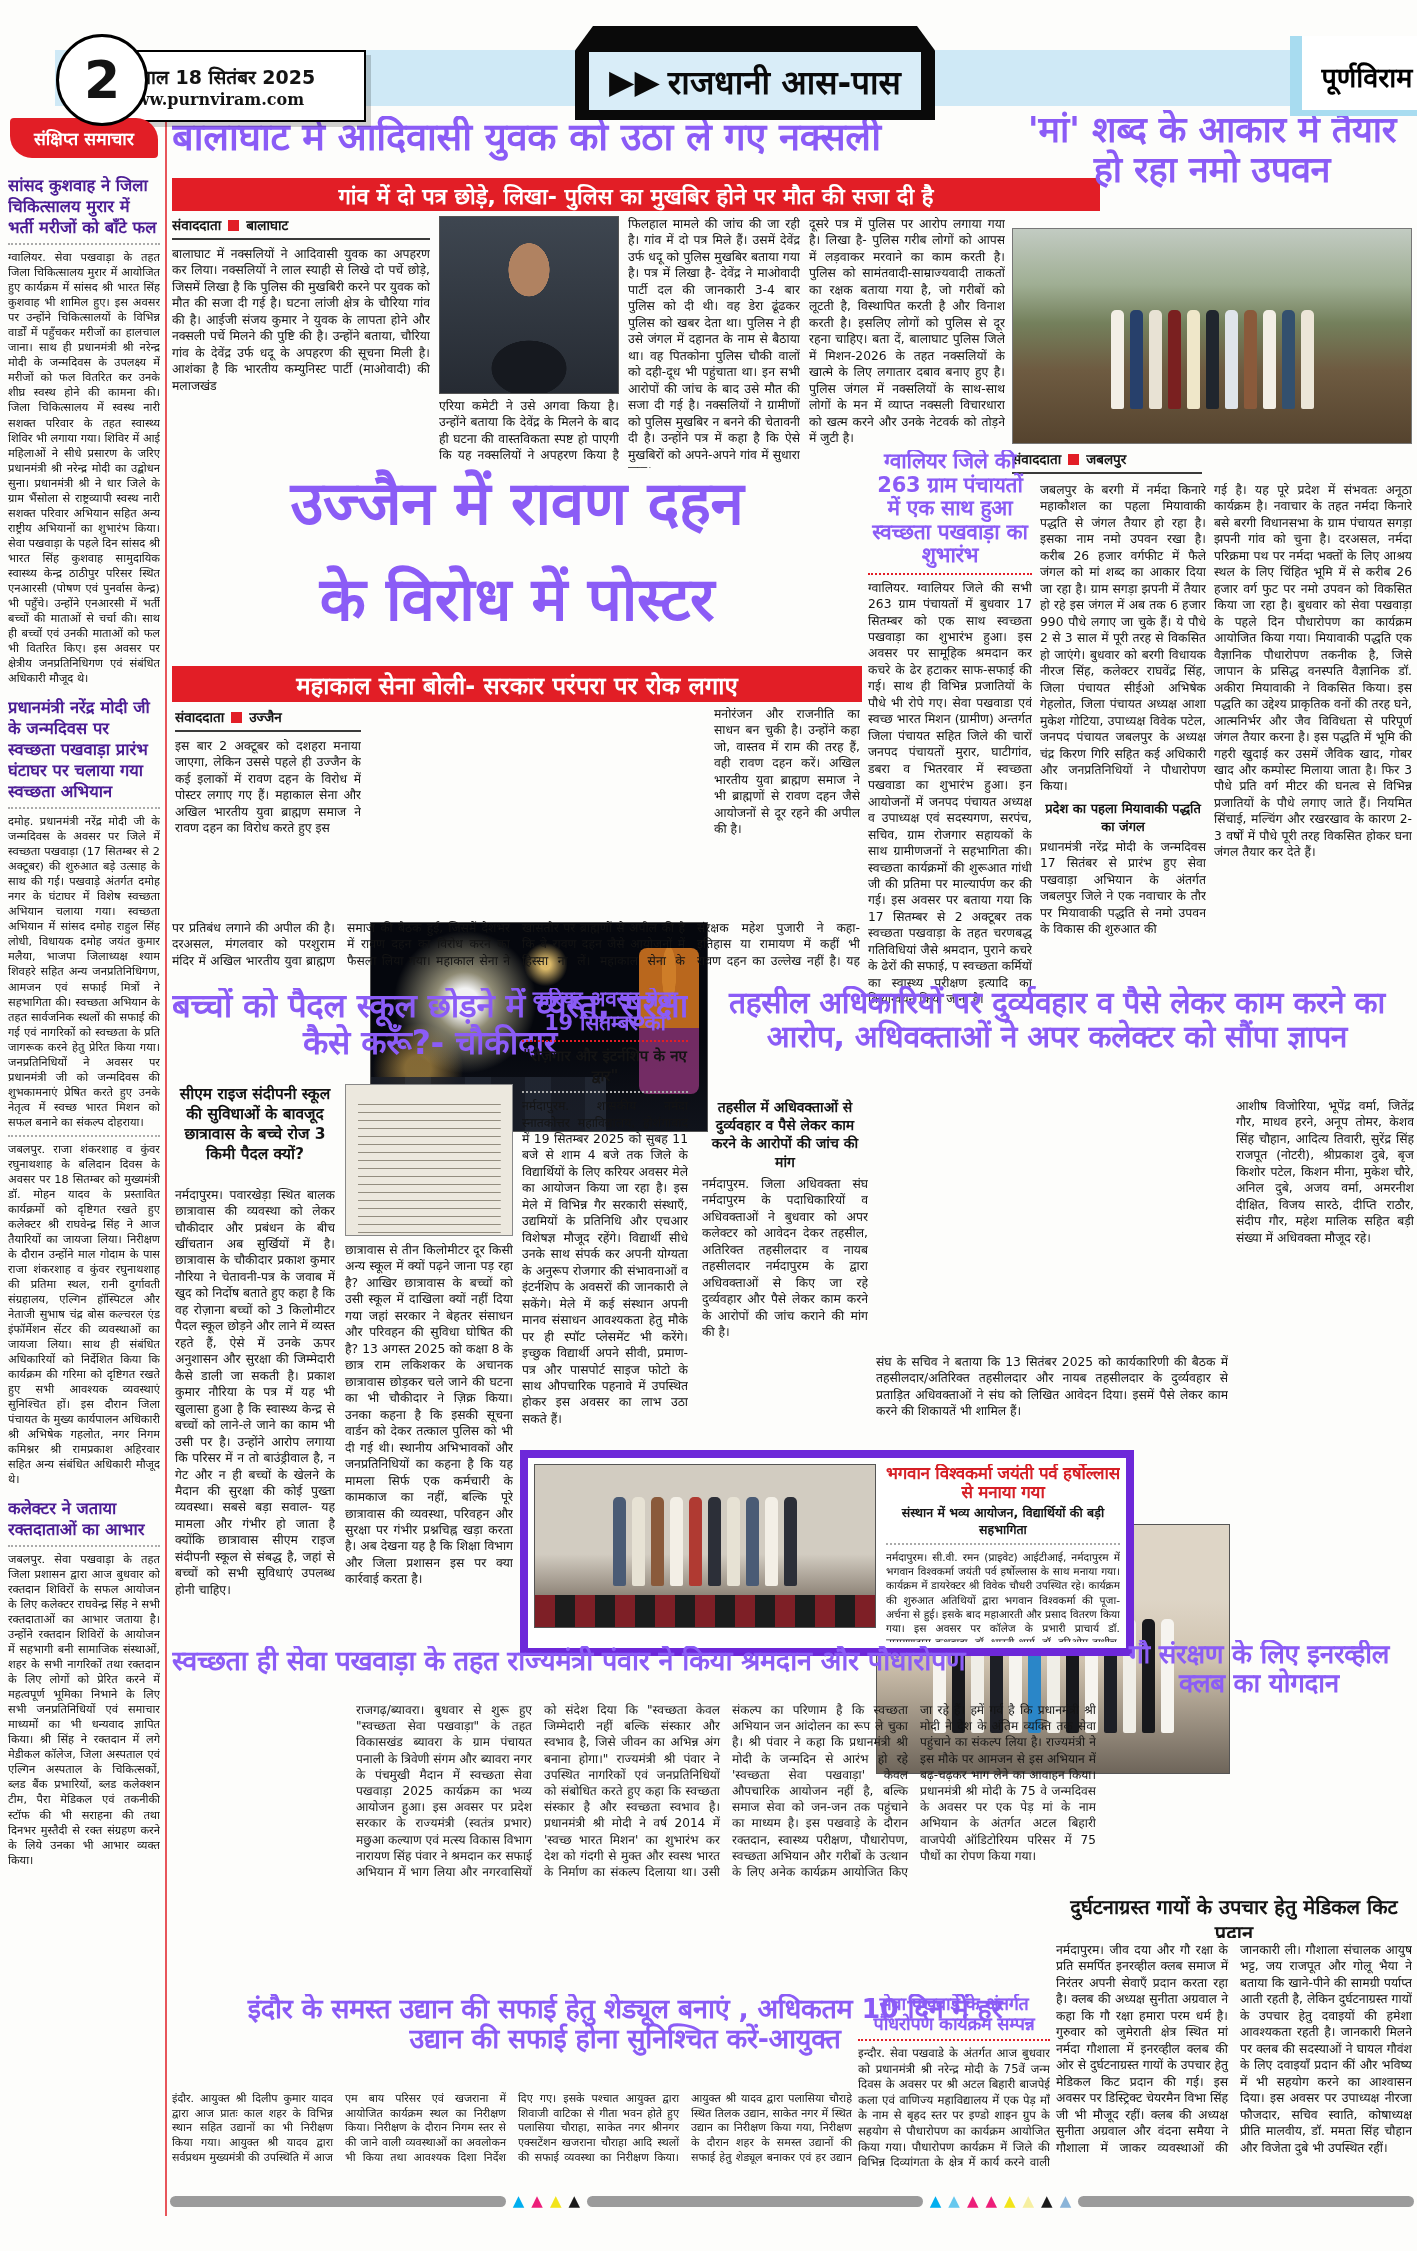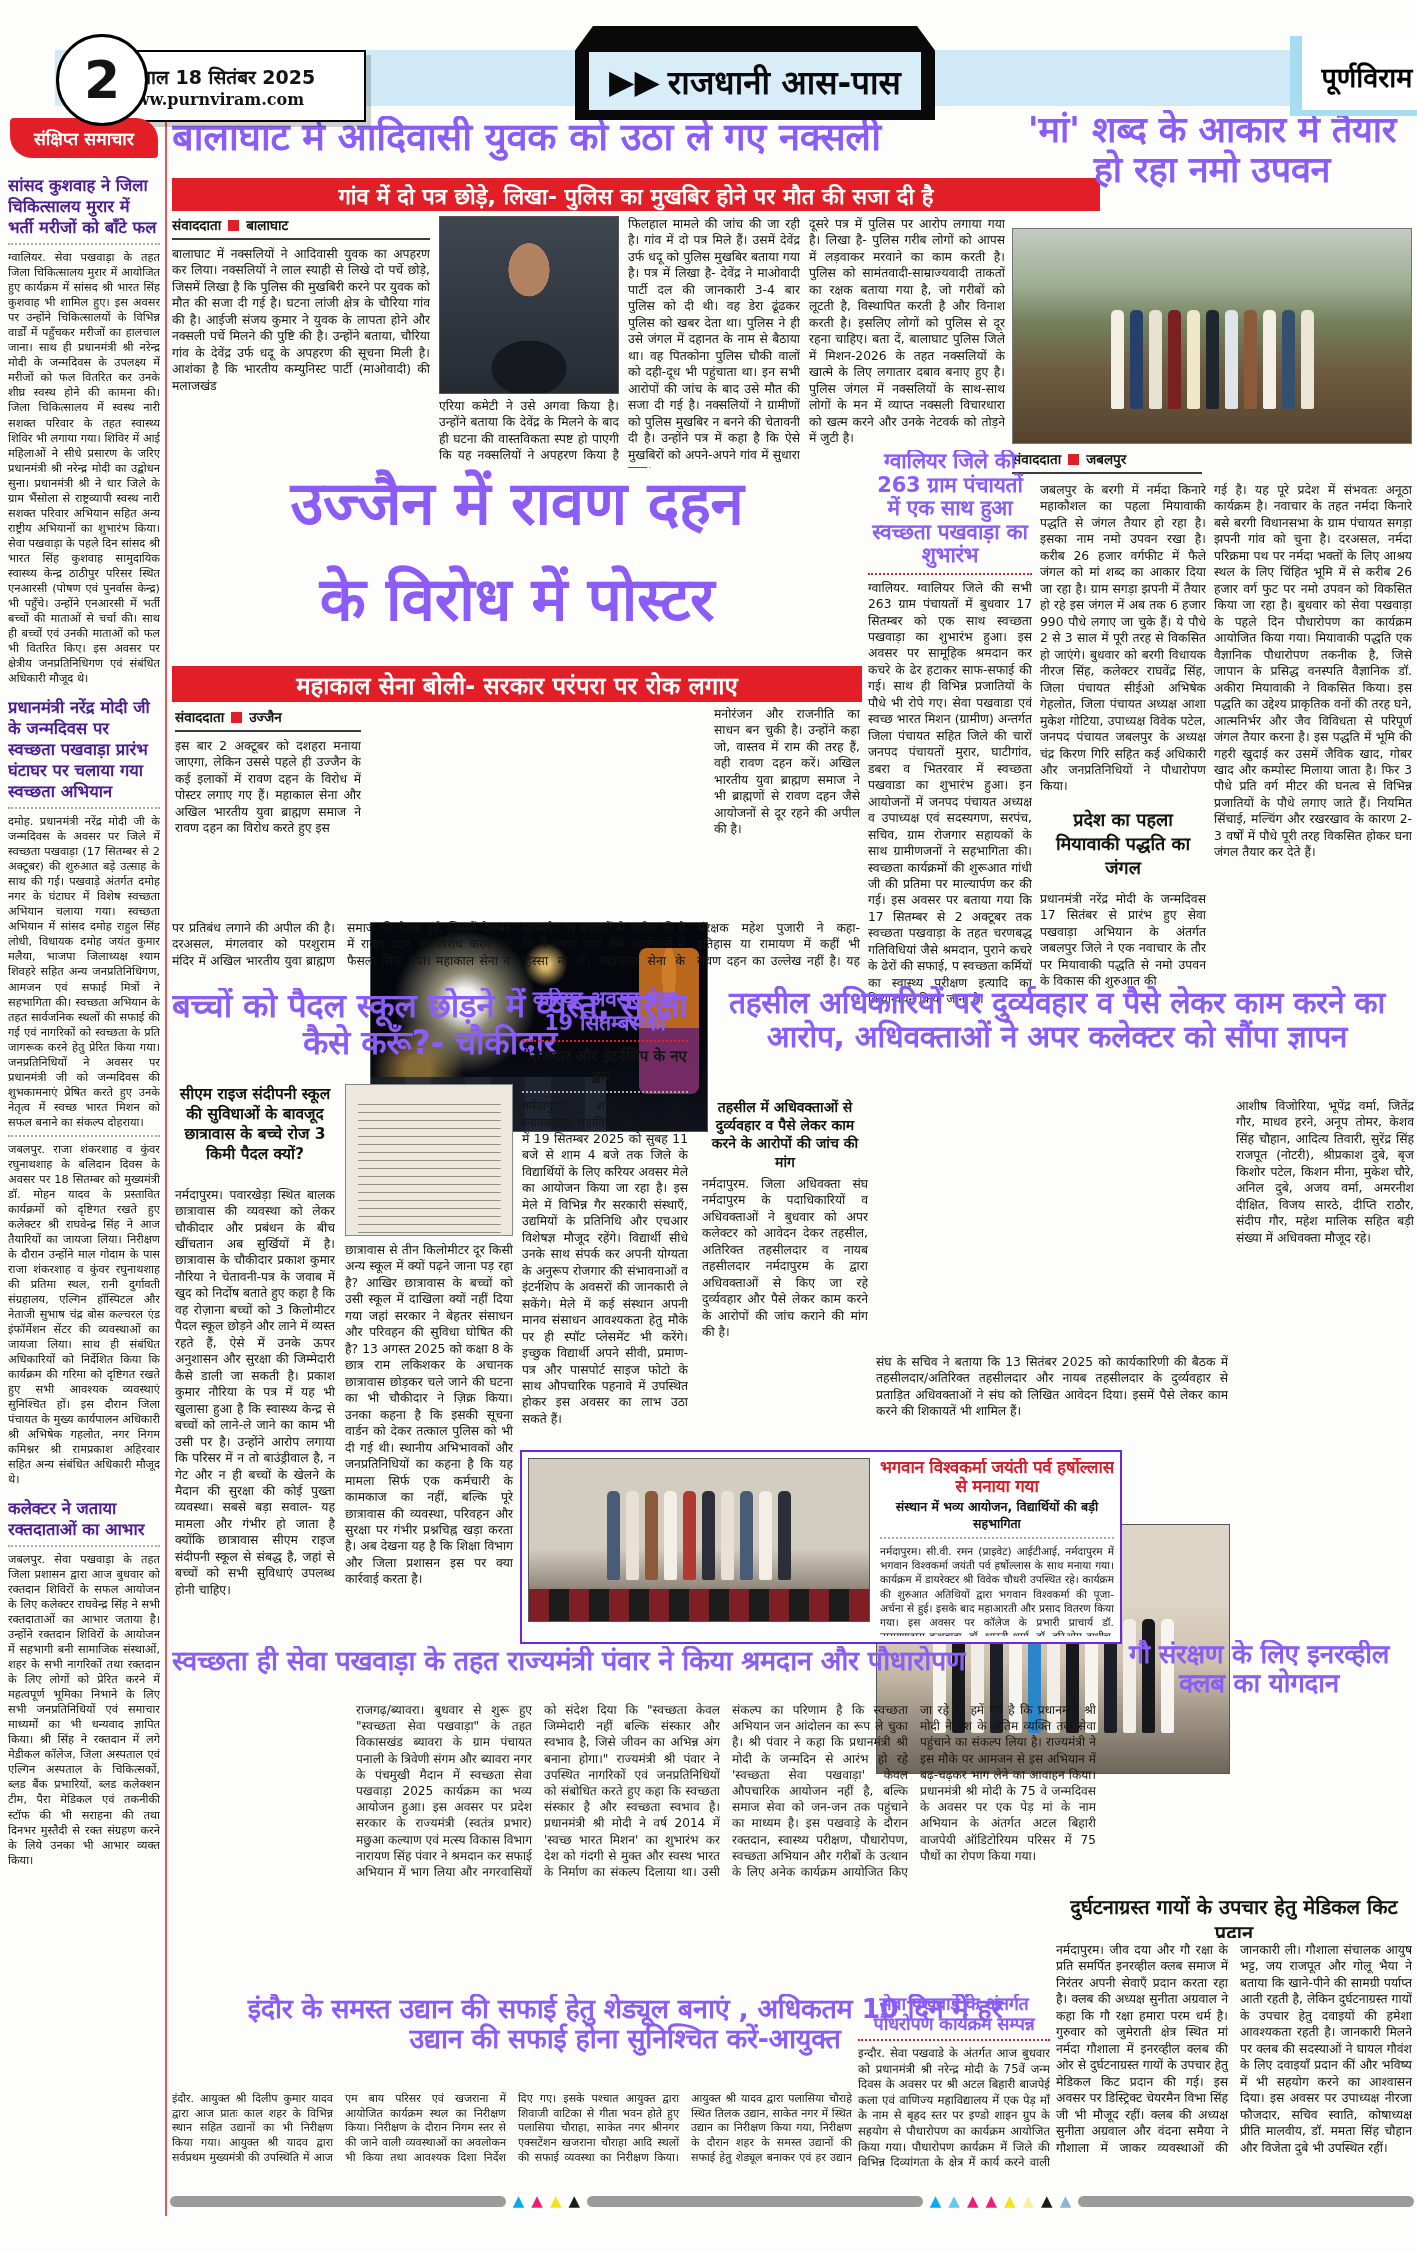--- a/index.html
+++ b/index.html
@@ -66,21 +66,21 @@
   .stripes{position:absolute;left:0;right:0;bottom:0;height:20%;
      background:repeating-linear-gradient(90deg,#7e1f26 0 20px,#1c1c1c 20px 40px)}
   .crowd{position:absolute;left:6%;right:6%;top:38%;height:46%;display:flex;gap:6px;align-items:flex-end;justify-content:center}
   .crowd i{display:block;width:13px;border-radius:5px 5px 2px 2px;height:100%}
   
   .footer{left:170px;top:2192px;width:1244px;height:18px;display:flex;align-items:center;gap:7px}
   .gbar{height:11px;background:#9b9b9b;border-radius:7px;flex:1}
   .tri{font-size:15px;line-height:1}
   .cols2{column-count:2;column-gap:12px}
   .cols4{column-count:4;column-gap:12px}
-  .boxed{border:2px solid #6d28d9}
+  .boxed{border:8px solid #6d28d9}
 </style>
 </head>
 <body>
 
 <div class="abs hdrstrip"></div>
 <div class="abs pgnum">2</div>
 <div class="abs datebox">
   <div class="d1">भोपाल 18 सितंबर 2025</div>
   <div class="d2">www.purnviram.com</div>
 </div>
@@ -157,21 +157,21 @@
   <span>जबलपुर</span>
 </div>
 
 <div class="abs clip" style="left:868px;top:450px;width:164px;height:712px">
   <div class="hl ctr" style="font-size:21px">ग्वालियर जिले की 263 ग्राम पंचायतों में एक साथ हुआ स्वच्छता पखवाड़ा का शुभारंभ</div>
   <hr class="dotrule reddots">
   <div class="news" style="height:560px">ग्वालियर. ग्वालियर जिले की सभी 263 ग्राम पंचायतों में बुधवार 17 सितम्बर को एक साथ स्वच्छता पखवाड़ा का शुभारंभ हुआ। इस अवसर पर सामूहिक श्रमदान कर कचरे के ढेर हटाकर साफ-सफाई की गई। साथ ही विभिन्न प्रजातियों के पौधे भी रोपे गए। सेवा पखवाडा एवं स्वच्छ भारत मिशन (ग्रामीण) अन्तर्गत जिला पंचायत सहित जिले की चारों जनपद पंचायतों मुरार, घाटीगांव, डबरा व भितरवार में स्वच्छता पखवाडा का शुभारंभ हुआ। इन आयोजनों में जनपद पंचायत अध्यक्ष व उपाध्यक्ष एवं सदस्यगण, सरपंच, सचिव, ग्राम रोजगार सहायकों के साथ ग्रामीणजनों ने सहभागिता की। स्वच्छता कार्यक्रमों की शुरूआत गांधी जी की प्रतिमा पर माल्यार्पण कर की गई। इस अवसर पर बताया गया कि 17 सितम्बर से 2 अक्टूबर तक स्वच्छता पखवाड़ा के तहत चरणबद्ध गतिविधियां जैसे श्रमदान, पुराने कचरे के ढेरों की सफाई, प स्वच्छता कर्मियों का स्वास्थ्य परीक्षण इत्यादि का क्रियान्वयन किया जाना है।</div>
 </div>
 <div class="abs clip" style="left:1040px;top:482px;width:166px;height:680px">
   <div class="news">जबलपुर के बरगी में नर्मदा किनारे महाकौशल का पहला मियावाकी पद्धति से जंगल तैयार हो रहा है। इसका नाम नमो उपवन रखा है। करीब 26 हजार वर्गफीट में फैले जंगल को मां शब्द का आकार दिया जा रहा है। ग्राम सगड़ा झपनी में तैयार हो रहे इस जंगल में अब तक 6 हजार 990 पौधे लगाए जा चुके हैं। ये पौधे 2 से 3 साल में पूरी तरह से विकसित हो जाएंगे। बुधवार को बरगी विधायक नीरज सिंह, कलेक्टर राघवेंद्र सिंह, जिला पंचायत सीईओ अभिषेक गेहलोत, जिला पंचायत अध्यक्ष आशा मुकेश गोटिया, उपाध्यक्ष विवेक पटेल, जनपद पंचायत जबलपुर के अध्यक्ष चंद्र किरण गिरि सहित कई अधिकारी और जनप्रतिनिधियों ने पौधारोपण किया।</div>
-  <div class="b ctr" style="font-size:18px;margin:12px 0">प्रदेश का पहला मियावाकी पद्धति का जंगल</div>
+  <div class="b ctr" style="font-size:13px;margin:4px 0">प्रदेश का पहला मियावाकी पद्धति का जंगल</div>
   <div class="news">प्रधानमंत्री नरेंद्र मोदी के जन्मदिवस 17 सितंबर से प्रारंभ हुए सेवा पखवाड़ा अभियान के अंतर्गत जबलपुर जिले ने एक नवाचार के तौर पर मियावाकी पद्धति से नमो उपवन के विकास की शुरुआत की</div>
 </div>
 <div class="abs news clip" style="left:1214px;top:482px;width:198px;height:680px">गई है। यह पूरे प्रदेश में संभवतः अनूठा कार्यक्रम है। नवाचार के तहत नर्मदा किनारे बसे बरगी विधानसभा के ग्राम पंचायत सगड़ा झपनी गांव को चुना है। दरअसल, नर्मदा परिक्रमा पथ पर नर्मदा भक्तों के लिए आश्रय स्थल के लिए चिंहित भूमि में से करीब 26 हजार वर्ग फुट पर नमो उपवन को विकसित किया जा रहा है। बुधवार को सेवा पखवाड़ा के पहले दिन पौधारोपण का कार्यक्रम आयोजित किया गया। मियावाकी पद्धति एक वैज्ञानिक पौधारोपण तकनीक है, जिसे जापान के प्रसिद्ध वनस्पति वैज्ञानिक डॉ. अकीरा मियावाकी ने विकसित किया। इस पद्धति का उद्देश्य प्राकृतिक वनों की तरह घने, आत्मनिर्भर और जैव विविधता से परिपूर्ण जंगल तैयार करना है। इस पद्धति में भूमि की गहरी खुदाई कर उसमें जैविक खाद, गोबर खाद और कम्पोस्ट मिलाया जाता है। फिर 3 पौधे प्रति वर्ग मीटर की घनत्व से विभिन्न प्रजातियों के पौधे लगाए जाते हैं। नियमित सिंचाई, मल्चिंग और रखरखाव के कारण 2-3 वर्षों में पौधे पूरी तरह विकसित होकर घना जंगल तैयार कर देते हैं।</div>
 
 <div class="abs hl ctr" style="left:172px;top:472px;width:690px;font-size:60px;line-height:1.05">उज्जैन में रावण दहन</div>
 <div class="abs hl ctr" style="left:172px;top:568px;width:690px;font-size:60px;line-height:1.05">के विरोध में पोस्टर</div>
 <div class="abs redstrip" style="left:172px;top:666px;width:690px;height:36px;font-size:24px">महाकाल सेना बोली- सरकार परंपरा पर रोक लगाए</div>
 <div class="abs clip" style="left:175px;top:708px;width:186px;height:254px">
   <div class="byline">
     <span>संवाददाता</span>

